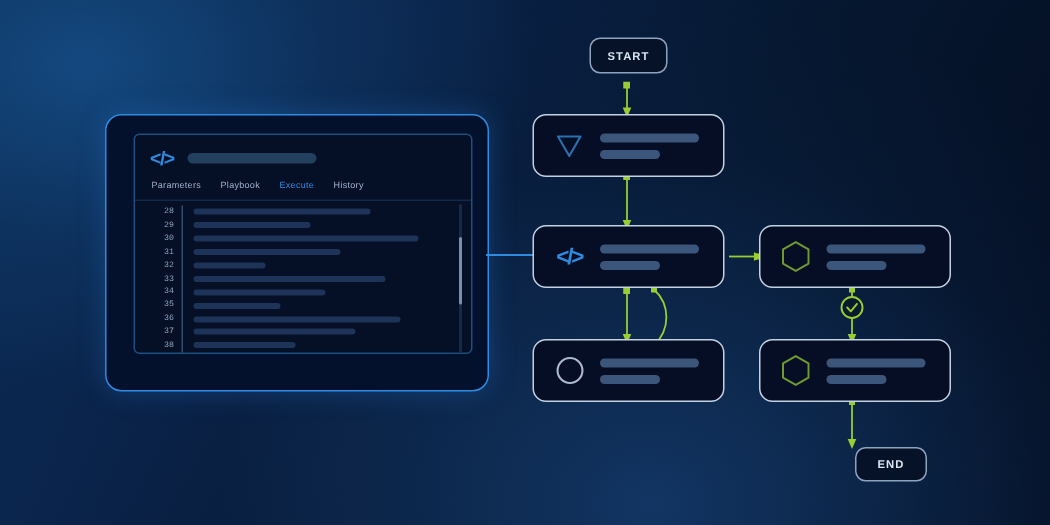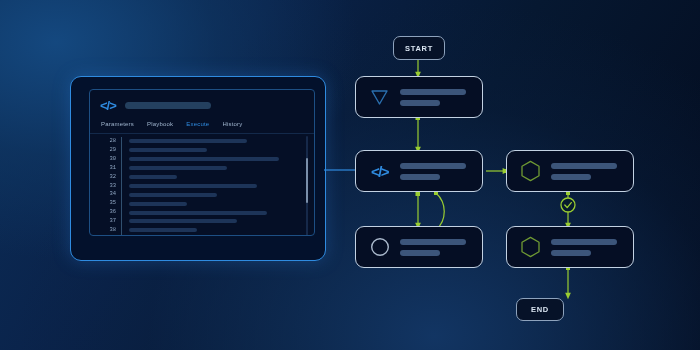--- a/index.html
+++ b/index.html
@@ -266,22 +266,22 @@
     <rect x="566" y="191" width="4" height="4" fill="#9acd32"></rect>
     <path d="M568,193 L568,198" stroke="#9acd32" stroke-width="1.2" fill="none"></path>
     <circle cx="568" cy="205" r="7" fill="#071a2e" stroke="#9acd32" stroke-width="1.3"></circle>
     <path d="M564.8,205 L567.2,207.6 L571.3,202.6" stroke="#9acd32" stroke-width="1.3" fill="none" stroke-linecap="round" stroke-linejoin="round"></path>
     <path d="M568,212 L568,226" stroke="#9acd32" stroke-width="1.2" fill="none" marker-end="url(#ag)"></path>
 
     <rect x="566" y="266" width="4" height="4" fill="#9acd32"></rect>
     <path d="M568,268 L568,296" stroke="#9acd32" stroke-width="1.2" fill="none" marker-end="url(#ag)"></path>
   </svg>
 
-  <div class="term" style="left:393px; top:36px; width:50px; height:22px;">START</div>
-  <div class="term" style="left:516px; top:298px; width:46px; height:21px;">END</div>
+  <div class="term" style="left:393px; top:25px; width:50px; height:22px;">START</div>
+  <div class="term" style="left:570px; top:298px; width:46px; height:21px;">END</div>
 
   <div class="node" style="left:355px; top:76px;">
     <span class="node-icon">
       <svg width="19" height="17" viewBox="0 0 19 17">
           <path d="M2,2 L17,2 L9.5,15 z" fill="none" stroke="#2a6fae" stroke-width="1.4" stroke-linejoin="round"></path>
         </svg>
     </span>
     <span class="node-bars">
       <span class="nb long"></span>
       <span class="nb short"></span>

